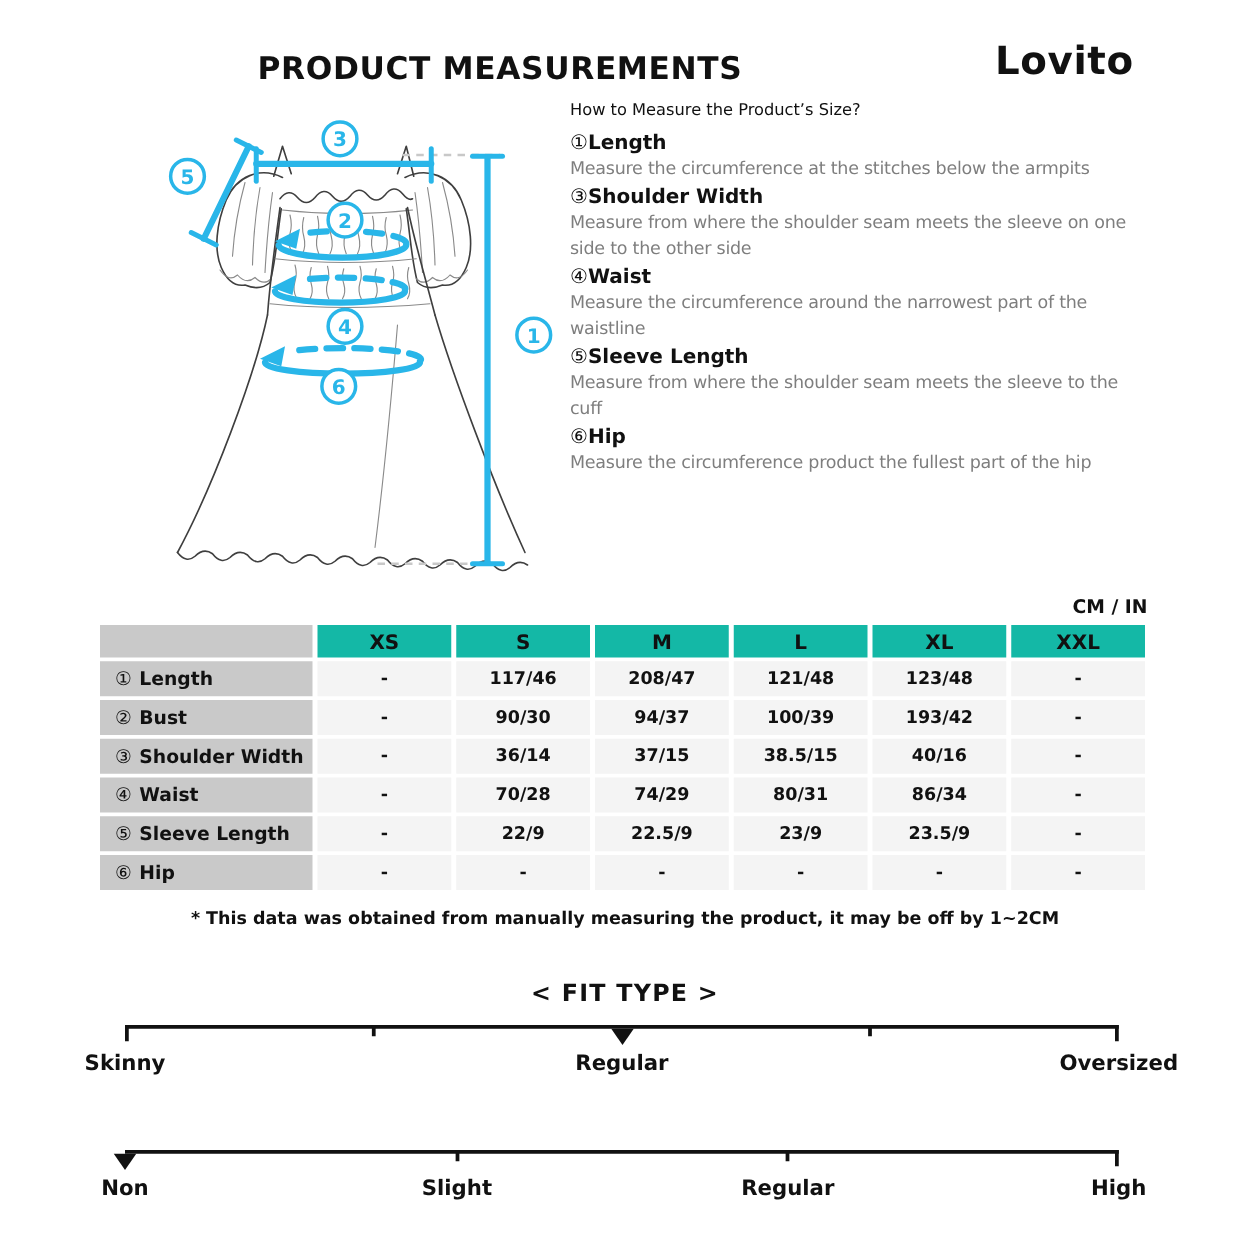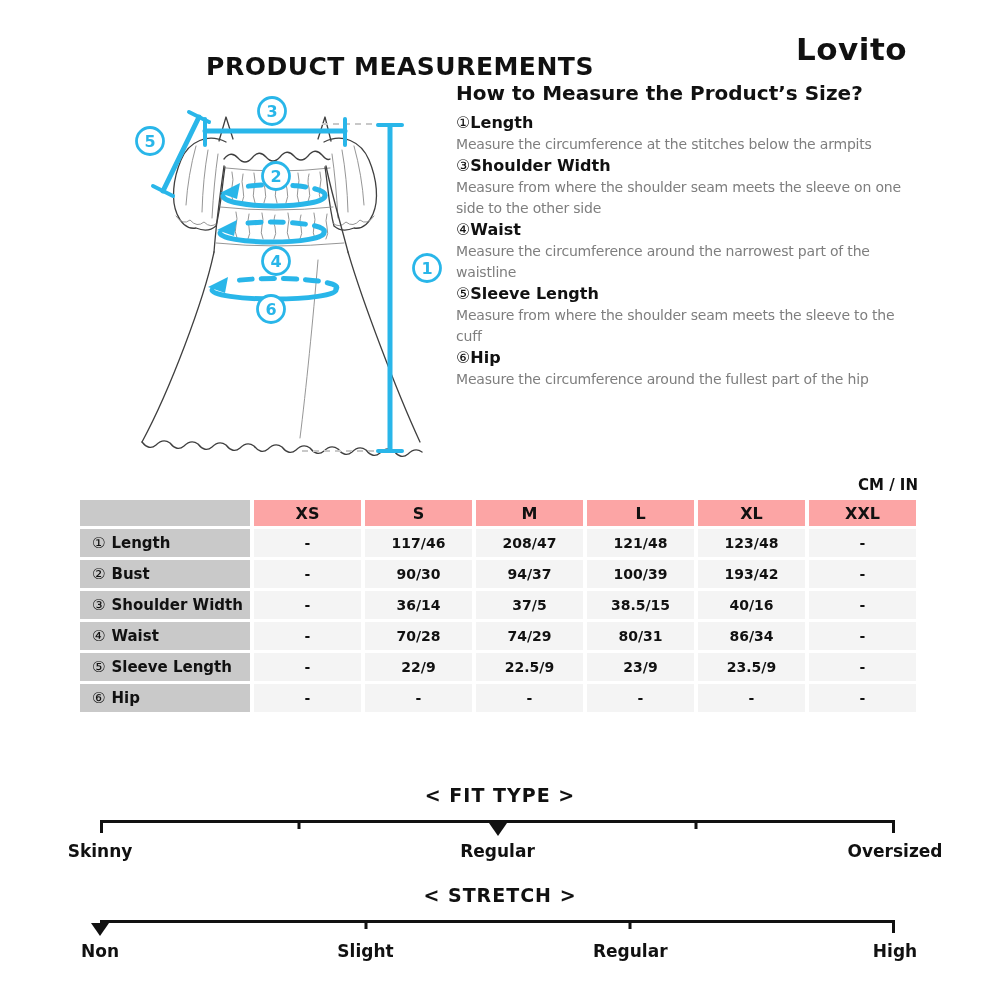--- a/index.html
+++ b/index.html
@@ -1,27 +1,27 @@
 <!DOCTYPE html>
 <html><head>
 <meta charset="utf-8">
 <style>
   html,body{margin:0;padding:0;background:#fff;}
   .page{position:relative;width:1000px;height:1000px;background:#fff;overflow:hidden;
         font-family:"DejaVu Sans","Liberation Sans",sans-serif;color:#111;}
 
   
   .title{position:absolute;left:0;top:40px;width:1000px;text-align:center;
-         font-size:25px;font-weight:800;letter-spacing:.5px;margin-top:12px;}
+         font-size:25px;font-weight:800;letter-spacing:.5px;}
   .title-inner{display:inline-block;transform:translateX(-100px);}
   .brand{position:absolute;left:796px;top:31px;font-size:31px;font-weight:800;letter-spacing:.5px;}
 
   
   .guide{position:absolute;left:456px;top:81px;width:452px;}
-  .gheading{font-size:20px;font-weight:700;margin-bottom:7px;}
+  .gheading{font-size:13px;font-weight:400;margin-bottom:7px;}
   .gterm{font-size:16px;font-weight:700;line-height:22px;}
   .gnum{font-weight:400;}
   .gdesc{font-size:14px;line-height:21px;color:#7e7e7e;letter-spacing:-.2px;}
 
   
   .diagram{position:absolute;left:90px;top:85px;}
   .sketch{stroke:#3f3f3f;fill:none;stroke-width:1.3;stroke-linecap:round;stroke-linejoin:round;}
   .sketch-light{stroke:#8a8a8a;fill:none;stroke-width:.9;stroke-linecap:round;}
   .helper{stroke:#c8c8c8;stroke-width:2;stroke-dasharray:6 5;fill:none;}
   .cy{stroke:#29b6e9;fill:none;stroke-linecap:round;}
@@ -29,21 +29,21 @@
   .cy-cap{stroke-width:4;}
   .cy-dash{stroke-width:5;stroke-dasharray:13 9;}
   .cy-fill{fill:#29b6e9;stroke:none;}
   .callout{fill:#fff;stroke:#29b6e9;stroke-width:2.8;}
   .callout-num{fill:#29b6e9;font-size:16px;font-weight:700;text-anchor:middle;}
 
   
   .unit-label{position:absolute;right:82px;top:476px;font-size:15px;font-weight:700;}
   table.size-table{position:absolute;left:76px;top:497px;border-collapse:separate;border-spacing:4px 3px;}
   .size-table th,.size-table td{padding:0;}
-  .size-table thead th{height:26px;background:#fca5a5;font-size:16px;font-weight:700;text-align:center;}
+  .size-table thead th{height:26px;background:#14b8a6;font-size:16px;font-weight:700;text-align:center;}
   .size-table th.corner{width:170px;background:#c9c9c9;}
   .size-table thead th.szcol{width:107px;}
   .size-table tbody th{height:15px;background:#c9c9c9;font-size:15px;font-weight:600;
                        text-align:left;padding-left:12px;}
   .size-table tbody td{height:28px;background:#f4f4f4;font-size:14px;font-weight:700;text-align:center;}
   .rnum{font-weight:400;margin-right:6px;}
   .footnote{position:absolute;left:0;top:727px;width:1000px;text-align:center;
             font-size:14px;font-weight:700;}
 
   
@@ -166,21 +166,21 @@
     <div class="gitem">
       <div class="gterm"><span class="gnum">④</span><span>Waist</span></div>
       <div class="gdesc">Measure the circumference around the narrowest part of the waistline</div>
     </div>
     <div class="gitem">
       <div class="gterm"><span class="gnum">⑤</span><span>Sleeve Length</span></div>
       <div class="gdesc">Measure from where the shoulder seam meets the sleeve to the cuff</div>
     </div>
     <div class="gitem">
       <div class="gterm"><span class="gnum">⑥</span><span>Hip</span></div>
-      <div class="gdesc">Measure the circumference around the fullest part of the hip</div>
+      <div class="gdesc">Measure the circumference product the fullest part of the hip</div>
     </div>
   </div>
 
   <div class="unit-label">CM / IN</div>
 
   <table class="size-table">
     <thead>
       <tr>
         <th class="corner"></th>
         <th class="szcol">XS</th>
@@ -207,21 +207,21 @@
         <td>90/30</td>
         <td>94/37</td>
         <td>100/39</td>
         <td>193/42</td>
         <td>-</td>
       </tr>
       <tr>
         <th><span class="rnum">③</span><span>Shoulder Width</span></th>
         <td>-</td>
         <td>36/14</td>
-        <td>37/5</td>
+        <td>37/15</td>
         <td>38.5/15</td>
         <td>40/16</td>
         <td>-</td>
       </tr>
       <tr>
         <th><span class="rnum">④</span><span>Waist</span></th>
         <td>-</td>
         <td>70/28</td>
         <td>74/29</td>
         <td>80/31</td>
@@ -242,35 +242,35 @@
         <td>-</td>
         <td>-</td>
         <td>-</td>
         <td>-</td>
         <td>-</td>
         <td>-</td>
       </tr>
     </tbody>
   </table>
 
+  <div class="footnote">* This data was obtained from manually measuring the product, it may be off by 1~2CM</div>
 
   <div class="scale-heading heading-fit">&lt; FIT TYPE &gt;</div>
   <div class="slider slider-fit">
     <div class="track"></div>
     <div class="tick tick-end t-left"></div>
     <div class="tick tick-mid t-25"></div>
     <div class="tick tick-mid t-75"></div>
     <div class="tick tick-end t-right"></div>
     <div class="marker m-center"></div>
     <div class="slabel l-0">Skinny</div>
     <div class="slabel l-50">Regular</div>
     <div class="slabel l-100">Oversized</div>
   </div>
 
-  <div class="scale-heading heading-stretch">&lt; STRETCH &gt;</div>
   <div class="slider slider-stretch">
     <div class="track"></div>
     <div class="tick tick-mid t-33"></div>
     <div class="tick tick-mid t-66"></div>
     <div class="tick tick-end t-right"></div>
     <div class="marker m-left"></div>
     <div class="slabel l-0">Non</div>
     <div class="slabel l-33">Slight</div>
     <div class="slabel l-66">Regular</div>
     <div class="slabel l-100">High</div>

